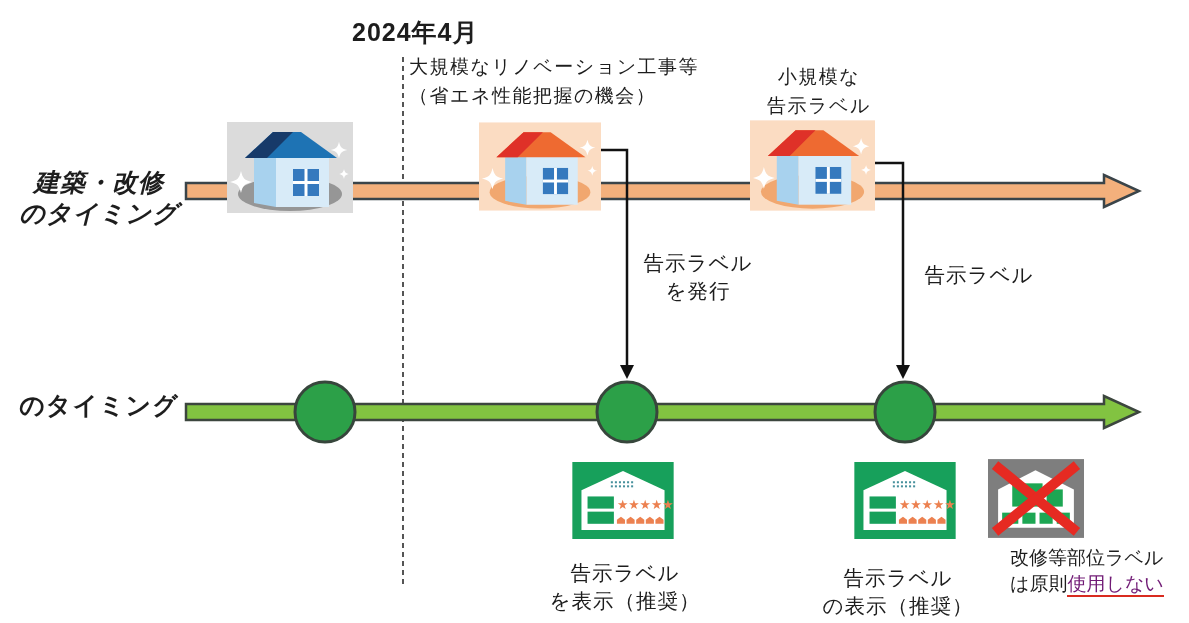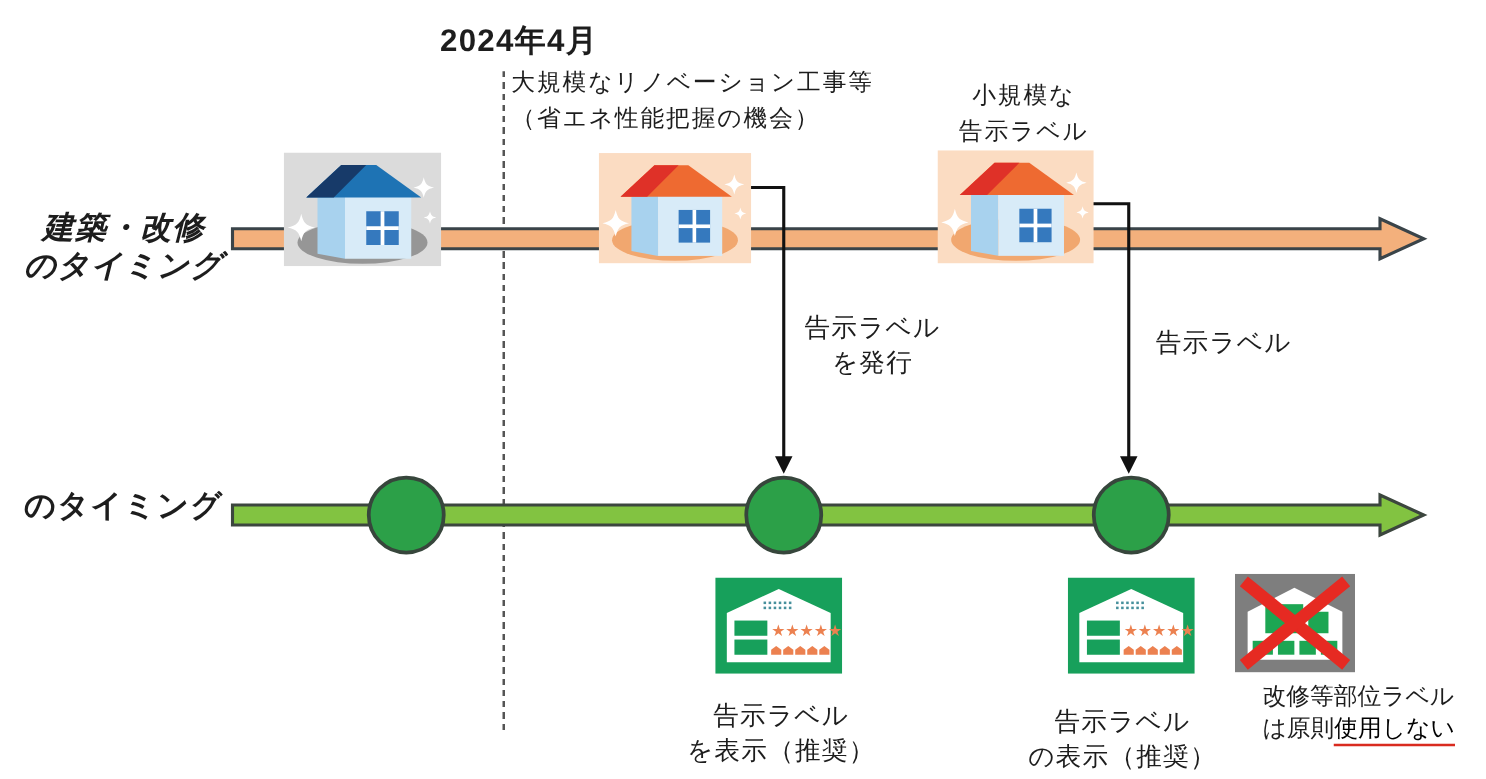--- a/index.html
+++ b/index.html
@@ -14,21 +14,21 @@
   .dashed-v{
     width:2px;
     background:repeating-linear-gradient(to bottom,#555 0 5px,transparent 5px 9px);
   }
   .date-marker{font-size:25px;font-weight:bold;letter-spacing:1px;}
   .event-label{font-size:19px;line-height:29px;letter-spacing:1.5px;}
   .row-label{font-size:25px;font-weight:bold;line-height:31px;letter-spacing:1px;}
   .callout{font-size:20.5px;line-height:28px;letter-spacing:1px;}
   .bottom-label{font-size:20.5px;line-height:28px;letter-spacing:1px;}
   .prohibited-label{font-size:19px;line-height:26px;margin-left:48px;}
-  .red-underline{color:#000000;border-bottom:2px solid #d92b1f;padding-bottom:1px;}
+  .red-underline{color:#701a75;border-bottom:2px solid #d92b1f;padding-bottom:1px;}
   svg{display:block;}
 </style>
 </head>
 <body>
 
 <div id="canvas">
 
   <div class="abs dashed-v" style="left:402px;top:57px;height:528px;"></div>
 
   <svg class="abs" style="left:0;top:0;" width="1189" height="623" viewBox="0 0 1189 623">

